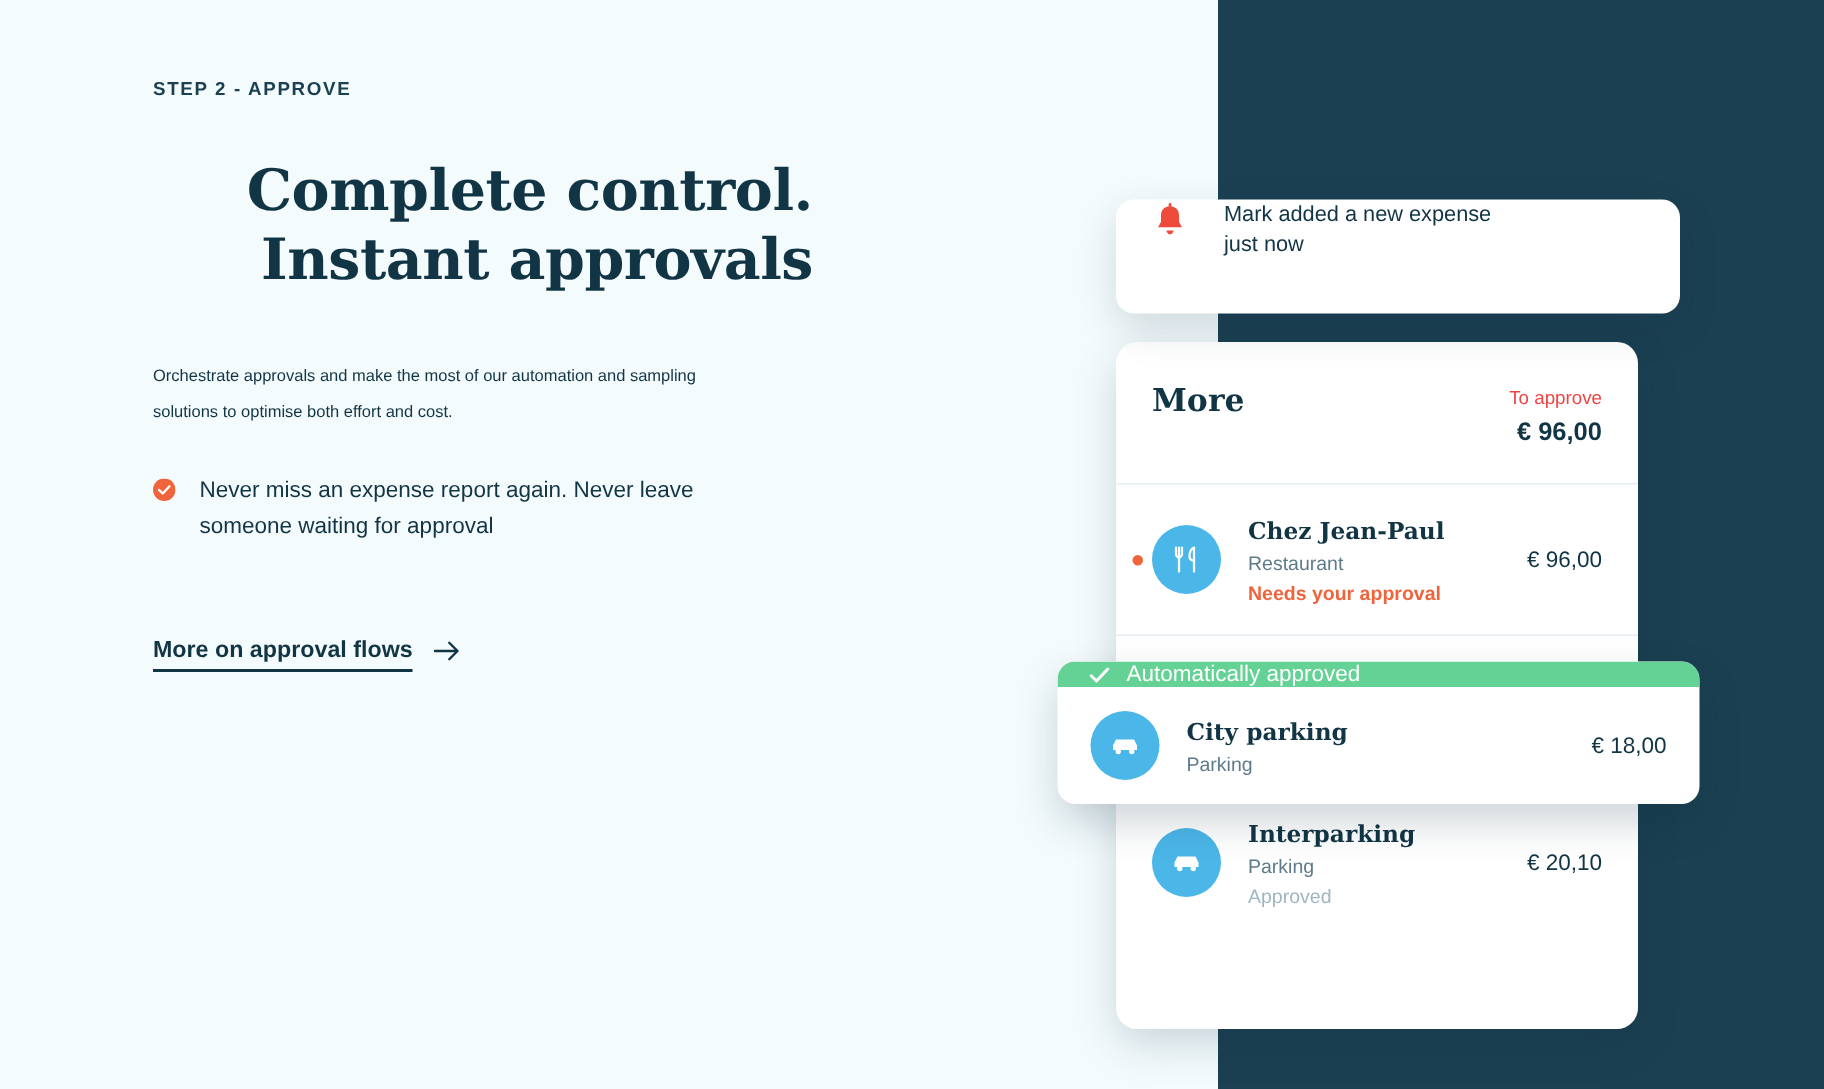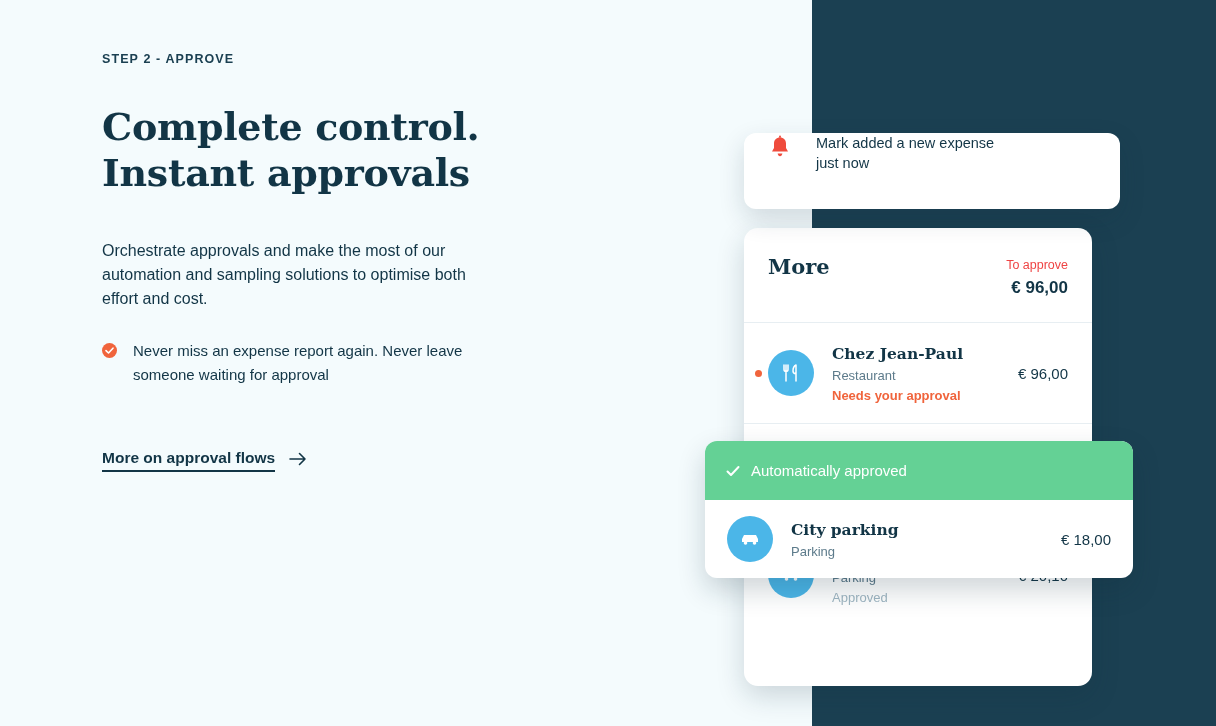--- a/index.html
+++ b/index.html
@@ -43,25 +43,25 @@
   }
   .headline {
     margin-top: 38px;
     font-family: "DejaVu Serif", "Liberation Serif", serif;
     font-size: 38px;
     line-height: 46px;
     font-weight: bold;
     color: #123546;
     letter-spacing: -0.3px;
   }
-  .headline span { display: block; }
+  .headline span { display: block; text-align: right; }
   .intro {
     margin-top: 43px;
     width: 380px;
-    font-size: 16px;
+    font-size: 11px;
     line-height: 24px;
     color: #123546;
   }
   .bullets { margin-top: 28px; }
   .bullet {
     display: flex;
     align-items: flex-start;
     margin-bottom: 20px;
   }
   .bullet-icon {
@@ -234,21 +234,21 @@
     width: 428px;
     border-radius: 12px;
     box-shadow: 0 12px 28px rgba(16,45,60,0.20);
     overflow: hidden;
     background: #ffffff;
   }
   .approved-banner {
     background: #64d195;
     color: #ffffff;
     font-size: 15px;
-    padding: 21px 20px;
+    padding: 0 20px;
     display: flex;
     align-items: flex-end;
   }
   .approved-banner .check {
     margin-right: 10px;
     display: inline-flex;
   }
   .approved-row {
     display: flex;
     align-items: center;

